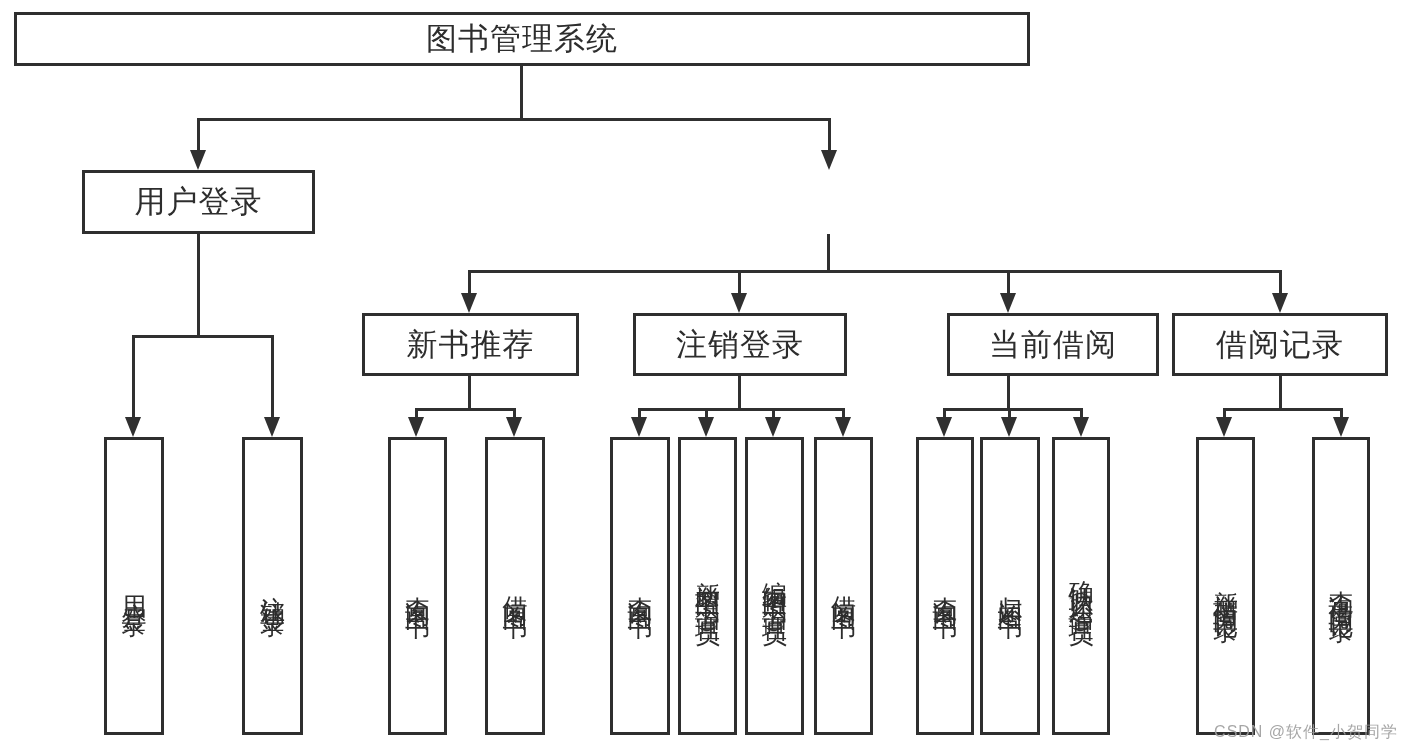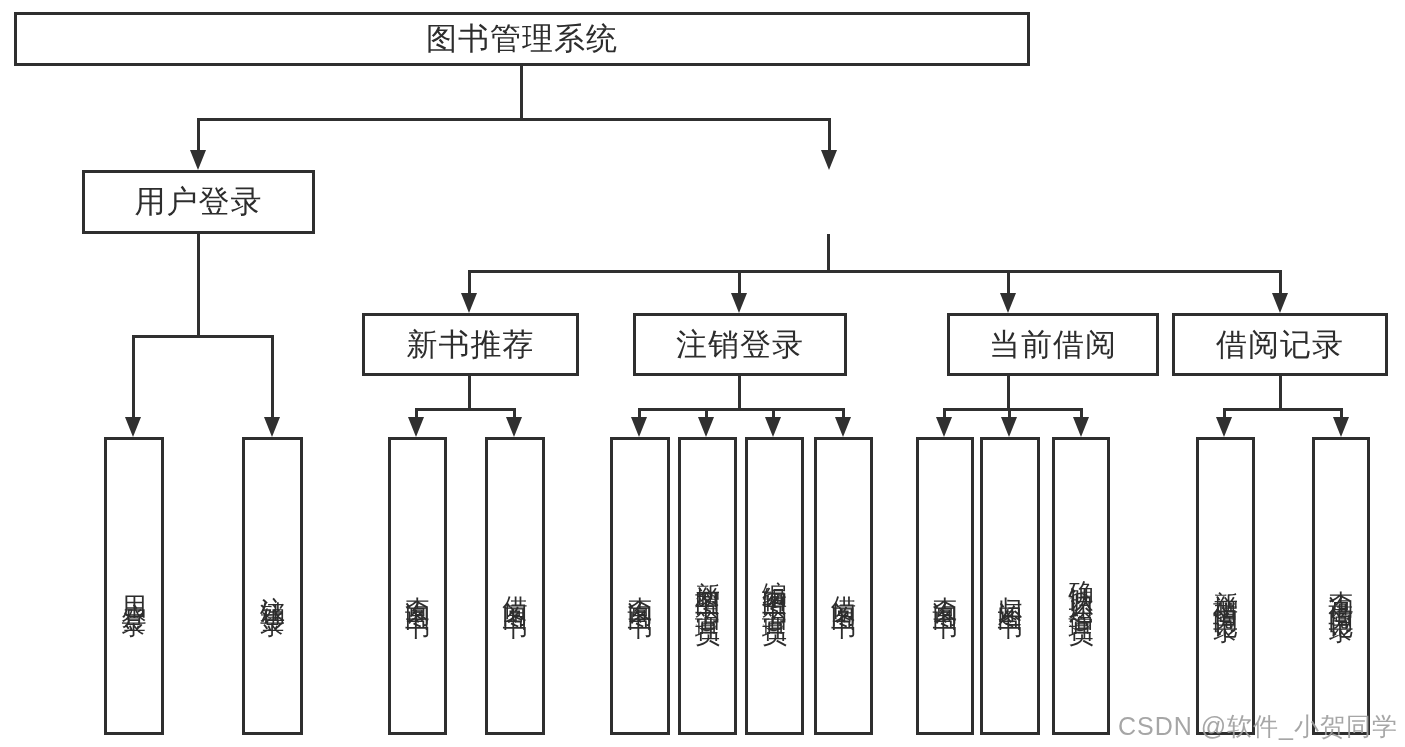--- a/index.html
+++ b/index.html
@@ -31,21 +31,21 @@
   .hline{position:absolute;height:3px;background:#303030;}
   .arrow{
     position:absolute;width:0;height:0;
     border-left:8px solid transparent;
     border-right:8px solid transparent;
     border-top:20px solid #303030;
   }
   .watermark{
     position:absolute;
     right:7px;bottom:4px;
-    font-size:25px;
+    font-size:16px;
     color:rgba(158,158,158,0.92);
     letter-spacing:1px;
     white-space:nowrap;
   }
 </style>
 </head>
 <body>
 
 <div id="canvas">
 

